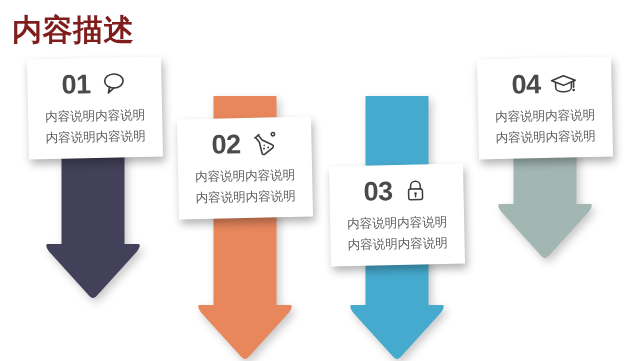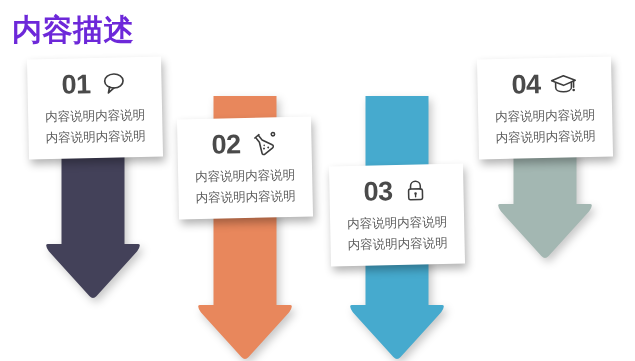--- a/index.html
+++ b/index.html
@@ -26,21 +26,21 @@
     overflow: hidden;
   }
 
   
   #page-title {
     position: absolute;
     left: 12px;
     top: 11px;
     font-size: 30px;
     font-weight: bold;
-    color: #6d28d9;
+    color: #7f1d1d;
     letter-spacing: 0.5px;
     line-height: 38px;
     white-space: nowrap;
   }
 
   
   .arrow {
     position: absolute;
     filter: drop-shadow(3px 4px 4px rgba(0,0,0,0.22));
   }

